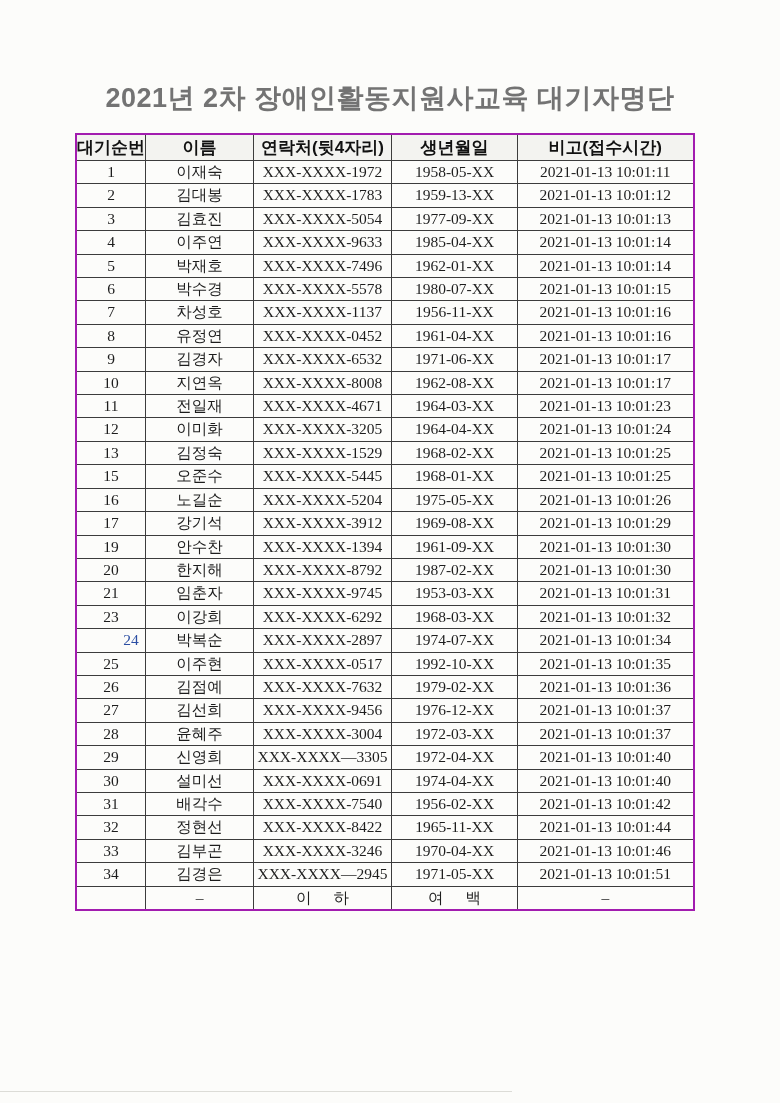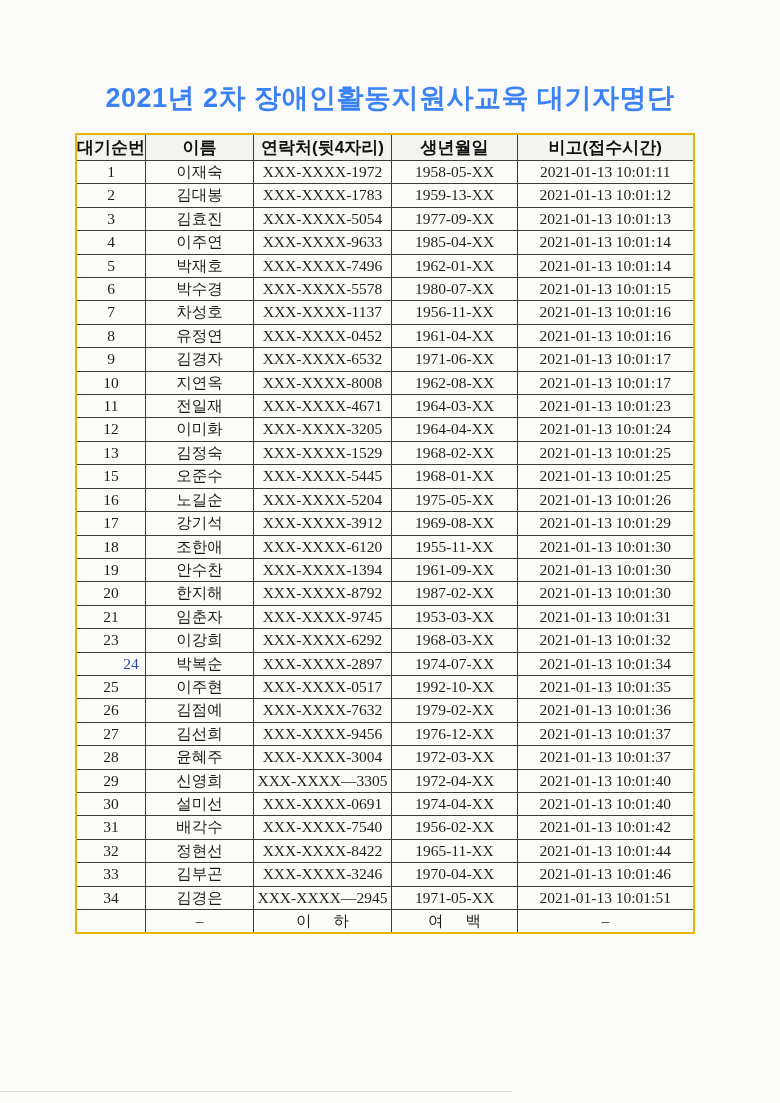--- a/index.html
+++ b/index.html
@@ -17,29 +17,29 @@
   .page-title {
     position: absolute;
     top: 80px;
     left: 0;
     width: 100%;
     text-align: center;
     font-family: "Liberation Sans", sans-serif;
     font-weight: 700;
     font-size: 27px;
     letter-spacing: 0.5px;
-    color: #3b82f6;
+    color: #737373;
   }
   table.waitlist {
     position: absolute;
     left: 75px;
     top: 133px;
     border-collapse: collapse;
     table-layout: fixed;
-    border: 2px solid #eab308;
+    border: 2px solid #a21caf;
   }
   table.waitlist th,
   table.waitlist td {
     border: 1px solid #3c3c3c;
     padding: 0;
     text-align: center;
     overflow: hidden;
     white-space: nowrap;
   }
   table.waitlist th {
@@ -203,27 +203,20 @@
         <td>2021-01-13 10:01:26</td>
       </tr>
       <tr>
         <td>17</td>
         <td>강기석</td>
         <td>XXX-XXXX-3912</td>
         <td>1969-08-XX</td>
         <td>2021-01-13 10:01:29</td>
       </tr>
       <tr>
-        <td>18</td>
-        <td>조한애</td>
-        <td>XXX-XXXX-6120</td>
-        <td>1955-11-XX</td>
-        <td>2021-01-13 10:01:30</td>
-      </tr>
-      <tr>
         <td>19</td>
         <td>안수찬</td>
         <td>XXX-XXXX-1394</td>
         <td>1961-09-XX</td>
         <td>2021-01-13 10:01:30</td>
       </tr>
       <tr>
         <td>20</td>
         <td>한지해</td>
         <td>XXX-XXXX-8792</td>

